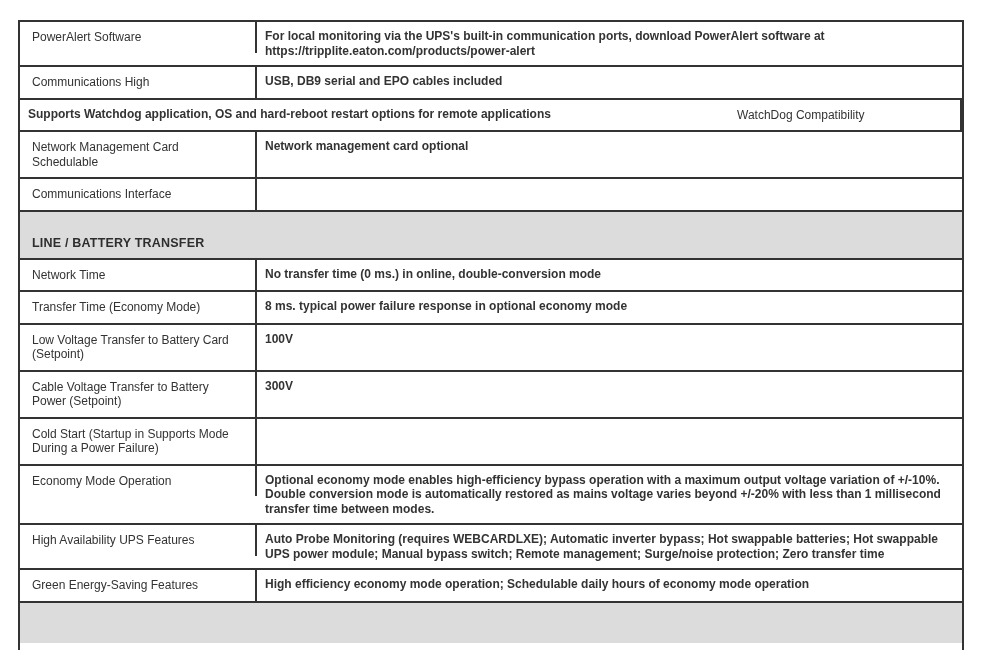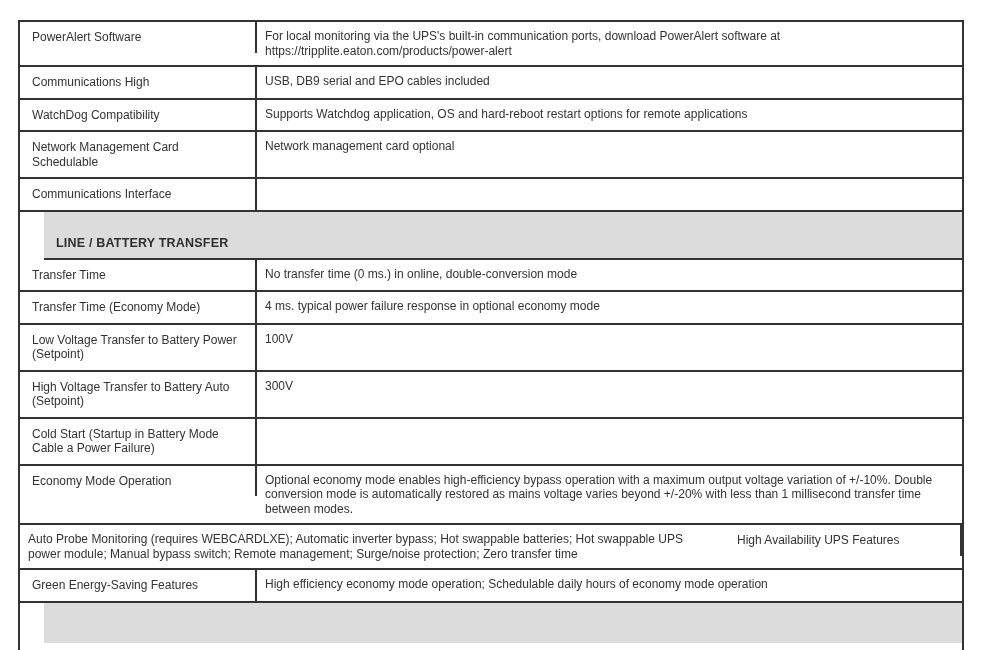--- a/index.html
+++ b/index.html
@@ -40,87 +40,87 @@
     flex: 0 0 237px;
     width: 237px;
     border-right: 2px solid #333333;
     padding: 8px 12px 8px 12px;
   }
   .cell.value {
     flex: 1 1 auto;
     padding: 7px 20px 7px 8px;
     display: flex;
     align-items: center;
+    font-weight: bold;
   }
   .section-band {
     box-sizing: border-box;
     background: #dcdcdc;
     border-bottom: 2px solid #333333;
     padding: 24px 12px 8px 12px;
     font-size: 12.5px;
     font-weight: bold;
     color: #2e2e2e;
     letter-spacing: 0.2px;
-    margin-left: 24px;
   }
   .section-band.empty {
     min-height: 40px;
     padding: 0;
     border-bottom: none;
   }
 </style>
 </head>
 <body>
 
 <div class="spec-table">
     <div class="spec-row">
       <div class="cell label">PowerAlert Software</div>
       <div class="cell value">For local monitoring via the UPS's built-in communication ports, download PowerAlert software at https://tripplite.eaton.com/products/power-alert</div>
     </div>
     <div class="spec-row">
       <div class="cell label">Communications High</div>
       <div class="cell value">USB, DB9 serial and EPO cables included</div>
     </div>
     <div class="spec-row">
+      <div class="cell value">Supports Watchdog application, OS and hard-reboot restart options for remote applications</div>
       <div class="cell label">WatchDog Compatibility</div>
-      <div class="cell value">Supports Watchdog application, OS and hard-reboot restart options for remote applications</div>
     </div>
     <div class="spec-row">
       <div class="cell label">Network Management Card Schedulable</div>
       <div class="cell value">Network management card optional</div>
     </div>
     <div class="spec-row">
       <div class="cell label">Communications Interface</div>
     </div>
     <div class="section-band"><span>LINE / BATTERY TRANSFER</span></div>
     <div class="spec-row">
-      <div class="cell label">Transfer Time</div>
+      <div class="cell label">Network Time</div>
       <div class="cell value">No transfer time (0 ms.) in online, double-conversion mode</div>
     </div>
     <div class="spec-row">
       <div class="cell label">Transfer Time (Economy Mode)</div>
-      <div class="cell value">4 ms. typical power failure response in optional economy mode</div>
+      <div class="cell value">8 ms. typical power failure response in optional economy mode</div>
     </div>
     <div class="spec-row">
-      <div class="cell label">Low Voltage Transfer to Battery Power (Setpoint)</div>
+      <div class="cell label">Low Voltage Transfer to Battery Card (Setpoint)</div>
       <div class="cell value">100V</div>
     </div>
     <div class="spec-row">
-      <div class="cell label">High Voltage Transfer to Battery Auto (Setpoint)</div>
+      <div class="cell label">Cable Voltage Transfer to Battery Power (Setpoint)</div>
       <div class="cell value">300V</div>
     </div>
     <div class="spec-row">
-      <div class="cell label">Cold Start (Startup in Battery Mode Cable a Power Failure)</div>
+      <div class="cell label">Cold Start (Startup in Supports Mode During a Power Failure)</div>
     </div>
     <div class="spec-row">
       <div class="cell label">Economy Mode Operation</div>
       <div class="cell value">Optional economy mode enables high-efficiency bypass operation with a maximum output voltage variation of +/-10%.  Double conversion mode is automatically restored as mains voltage varies beyond +/-20% with less than 1 millisecond transfer time between modes.</div>
     </div>
     <div class="spec-row">
+      <div class="cell label">High Availability UPS Features</div>
       <div class="cell value">Auto Probe Monitoring (requires WEBCARDLXE); Automatic inverter bypass; Hot swappable batteries; Hot swappable UPS power module; Manual bypass switch; Remote management; Surge/noise protection; Zero transfer time</div>
-      <div class="cell label">High Availability UPS Features</div>
     </div>
     <div class="spec-row">
       <div class="cell label">Green Energy-Saving Features</div>
       <div class="cell value">High efficiency economy mode operation; Schedulable daily hours of economy mode operation</div>
     </div>
     <div class="section-band empty"><span></span></div>
   </div>
 
 </body></html>

